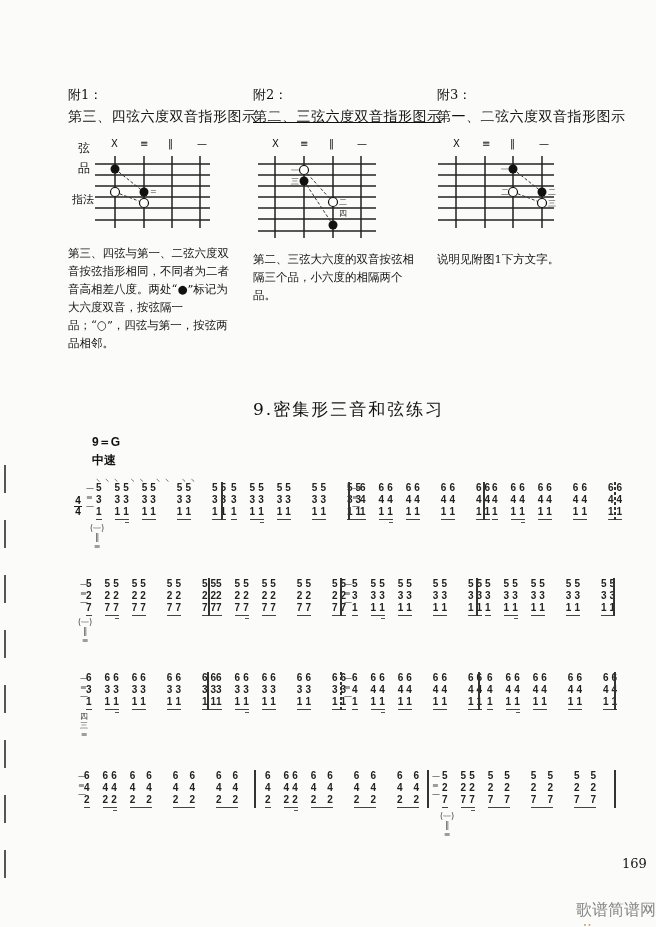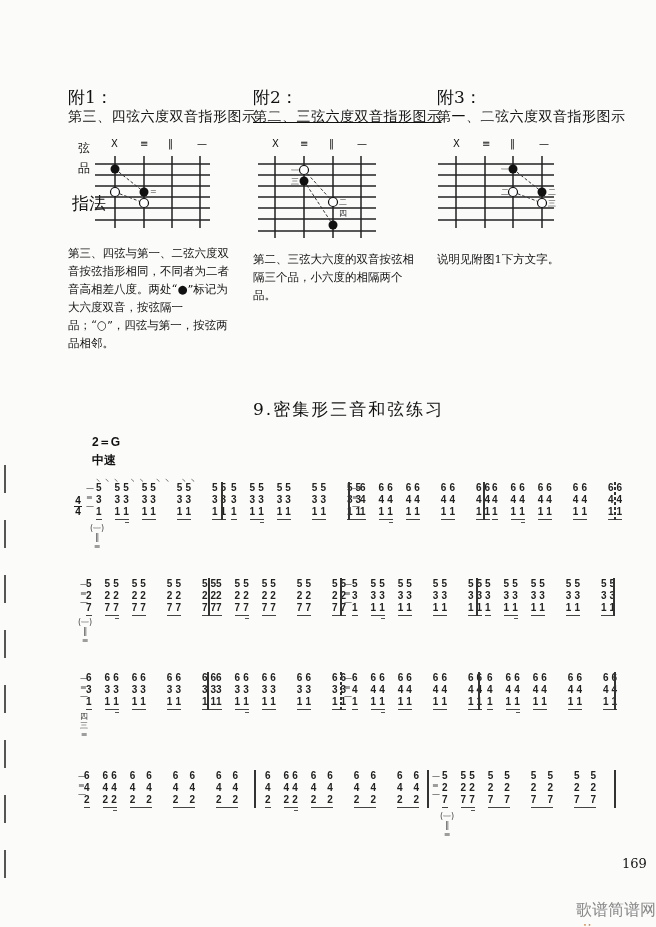--- a/index.html
+++ b/index.html
@@ -1,19 +1,19 @@
 <!DOCTYPE html>
 <html><head>
 <meta charset="utf-8">
 <style>
   * { margin:0; padding:0; box-sizing:border-box; }
   body { width:656px; height:927px; background:#fbfbfa; position:relative; overflow:hidden;
          font-family:"DejaVu Serif","Liberation Serif",serif; color:#111; }
   .abs { position:absolute; }
-  .fig-label { font-size:17px; }
+  .fig-label { font-size:13px; }
   .fig-title { font-size:14px; letter-spacing:0.5px; }
   .desc { font-size:11.5px; line-height:18px; }
   .grid-svg { position:absolute; }
   .sec-title { font-size:17px; letter-spacing:2px; }
   .key { font-family:"Liberation Sans","DejaVu Sans",sans-serif; font-weight:bold; font-size:12px; }
   .tempo { font-family:Liberation Sans, sans-serif; font-weight:bold; font-size:12px; }
   .row { position:absolute; left:0; width:656px; height:90px; }
   .measure { position:absolute; top:0; height:60px; display:flex; gap:0; }
   .chord { display:flex; flex-direction:column; align-items:center; font-family:"Liberation Sans","DejaVu Sans",sans-serif;
            font-weight:bold; font-size:10px; line-height:12px; color:#222; }
@@ -31,21 +31,21 @@
   .tick-mark { font-size:8px; color:#333; }
 </style>
 </head>
 <body>
 
 <div class="abs fig-label" style="left:68px;top:86px;">附1：</div>
 <div class="abs fig-title" style="left:68px;top:108px;">第三、四弦六度双音指形图示</div>
 
 <div class="abs" style="left:78px;top:140px;font-size:12px;">弦</div>
 <div class="abs" style="left:78px;top:160px;font-size:12px;">品</div>
-<div class="abs" style="left:72px;top:192px;font-size:17px;">指法</div>
+<div class="abs" style="left:72px;top:192px;font-size:11px;">指法</div>
 
 <div class="abs" style="left:95px;top:138px;width:130px;height:90px;">
   <div class="abs" style="left:16px;top:0;font-size:10px;font-family:'DejaVu Sans',sans-serif;">X</div>
   <div class="abs" style="left:45px;top:0;font-size:10px;font-family:'DejaVu Sans',sans-serif;">≡</div>
   <div class="abs" style="left:73px;top:0;font-size:10px;font-family:'DejaVu Sans',sans-serif;">‖</div>
   <div class="abs" style="left:102px;top:0;font-size:10px;font-family:'DejaVu Sans',sans-serif;">—</div>
   <svg class="grid-svg" style="left:0;top:14px;" width="130" height="76">
     <g stroke="#222" stroke-width="1.5">
       <line x1="0" y1="12" x2="115" y2="12"></line>
         <line x1="0" y1="23" x2="115" y2="23"></line>
@@ -143,21 +143,21 @@
     <text x="63" y="20" font-size="8" fill="#333">一</text>
     <text x="63" y="43" font-size="8" fill="#333">二</text>
     <text x="110" y="43" font-size="8" fill="#333">二</text>
     <text x="110" y="54" font-size="8" fill="#333">三</text>
   </svg>
 </div>
 
 <div class="abs desc" style="left:437px;top:250px;width:180px;">说明见附图1下方文字。</div>
 
 <div class="abs sec-title" style="left:253px;top:398px;">9.密集形三音和弦练习</div>
-<div class="abs key" style="left:92px;top:434px;">2＝G</div>
+<div class="abs key" style="left:92px;top:434px;">9＝G</div>
 <div class="abs tempo" style="left:92px;top:452px;">中速</div>
 
 <div class="abs timesig" style="left:74px;top:496px;">
   <div>4</div>
   <div style="border-top:1px solid #222;width:8px;margin:0 auto;"></div>
   <div>4</div>
 </div>
 
 <div class="marg-line" style="top:465px;height:28px;"></div>
 <div class="marg-line" style="top:520px;height:28px;"></div>

